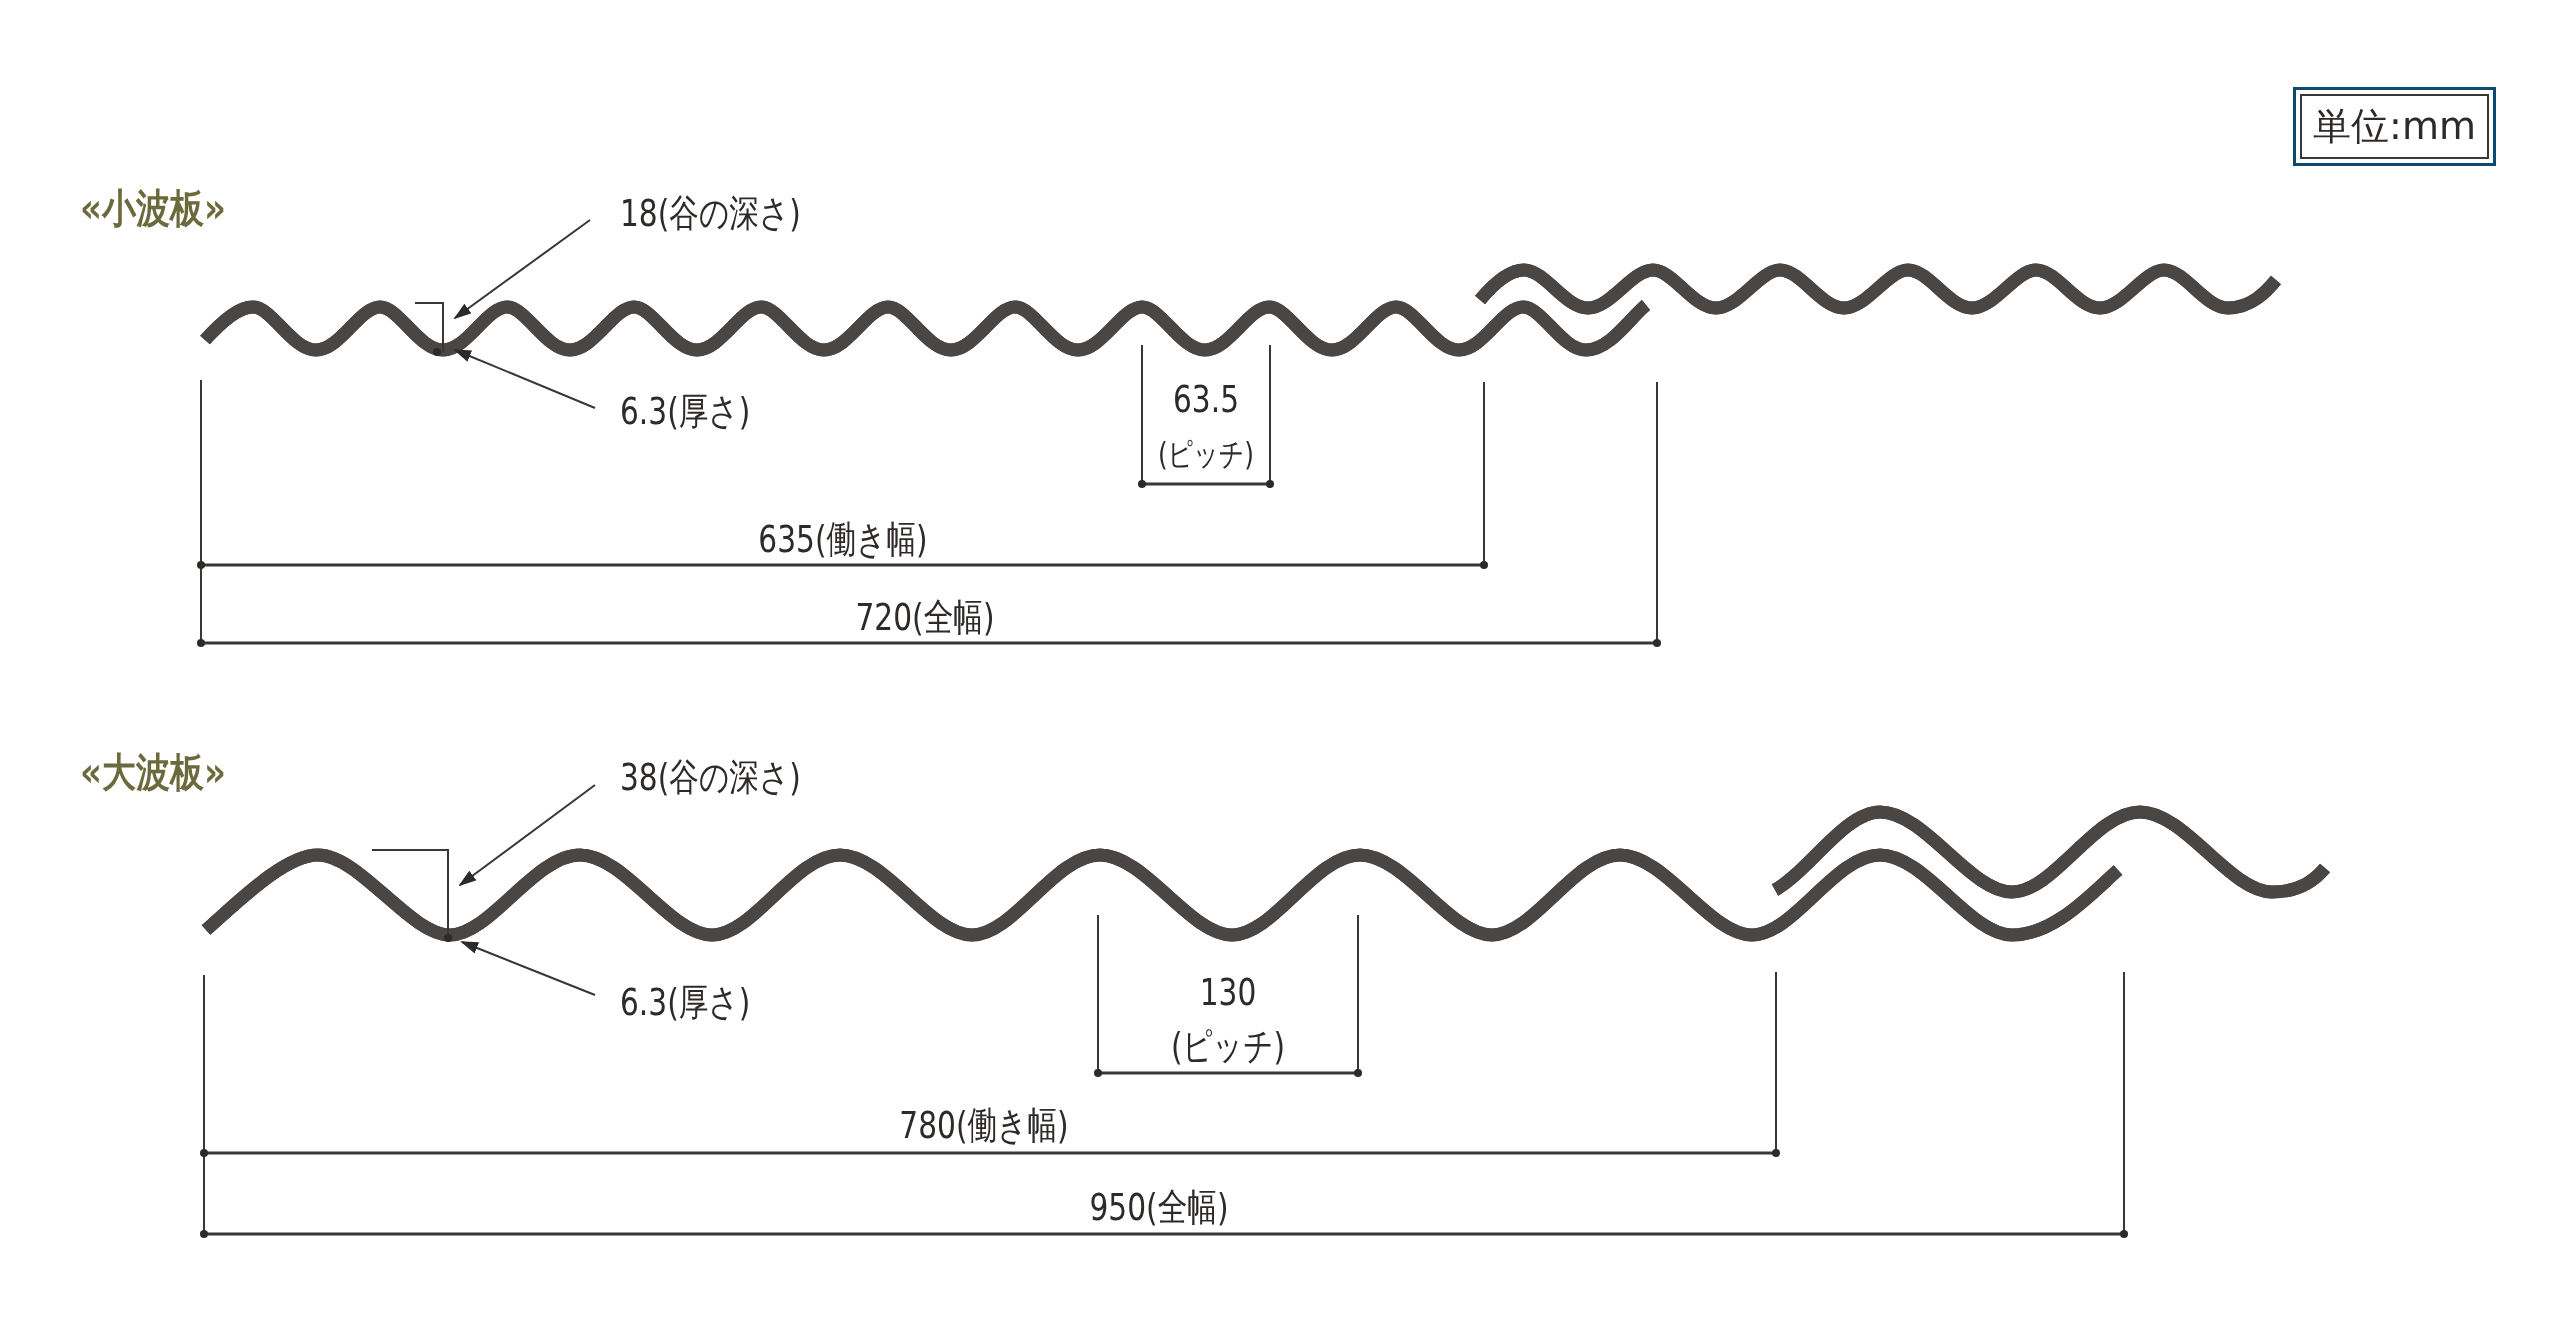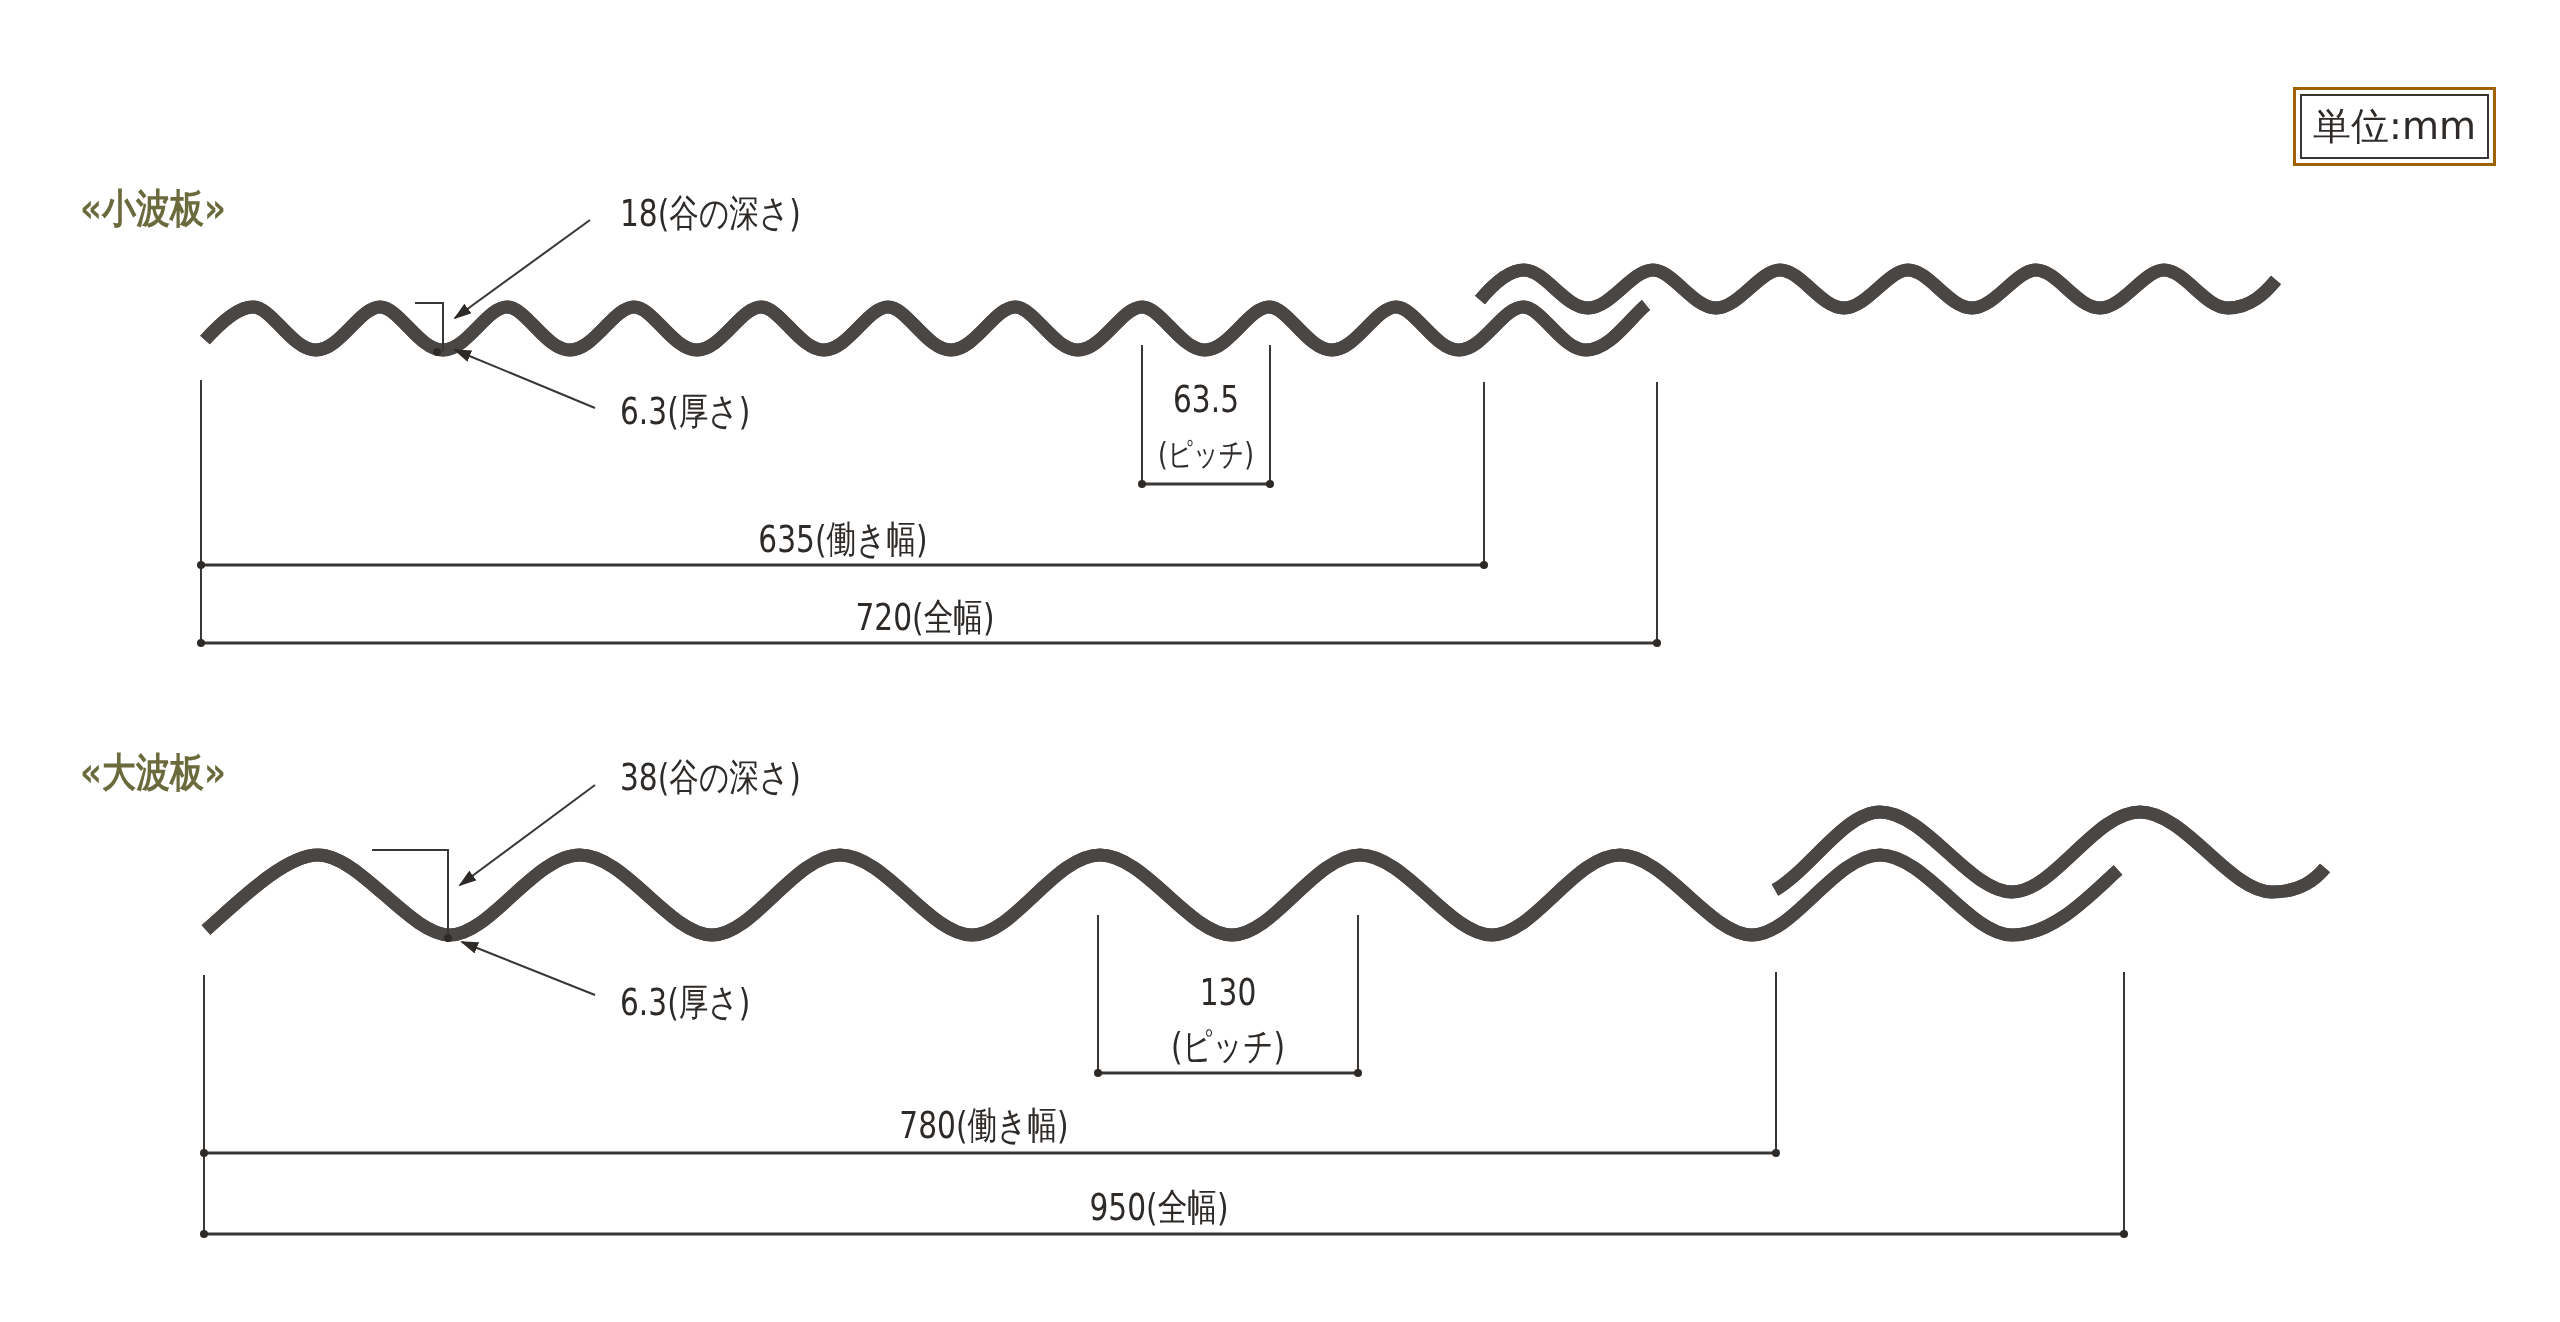--- a/index.html
+++ b/index.html
@@ -5,21 +5,21 @@
   html, body { margin:0; padding:0; background:#ffffff; }
   body { width:2560px; height:1322px; position:relative; overflow:hidden;
          font-family:"DejaVu Sans", sans-serif; }
   svg { position:absolute; left:0; top:0; }
   .lbl { position:absolute; color:#2e2a28; font-size:38px; white-space:nowrap;
          transform:scaleX(0.78); transform-origin:left center; line-height:1; }
   .lbl.c { transform:translateX(-50%) scaleX(0.78); transform-origin:center center; }
   .title { position:absolute; font-size:40px; font-weight:bold; color:#6b6a3c;
            line-height:1; white-space:nowrap; transform:scaleX(0.85); transform-origin:left center; }
   .unit { position:absolute; left:2293px; top:87px; width:203px; height:79px;
-          border:3px solid #a16207; box-sizing:border-box; padding:4px; }
+          border:3px solid #0c4a6e; box-sizing:border-box; padding:4px; }
   .unit-inner { width:100%; height:100%; border:2px solid #3a3634; box-sizing:border-box;
           display:flex; align-items:center; justify-content:center;
           font-size:38px; color:#2e2a28; }
   .small { font-size:32px; }
 </style>
 </head>
 <body>
 
 <svg width="2560" height="1322" viewBox="0 0 2560 1322">
   <defs>

